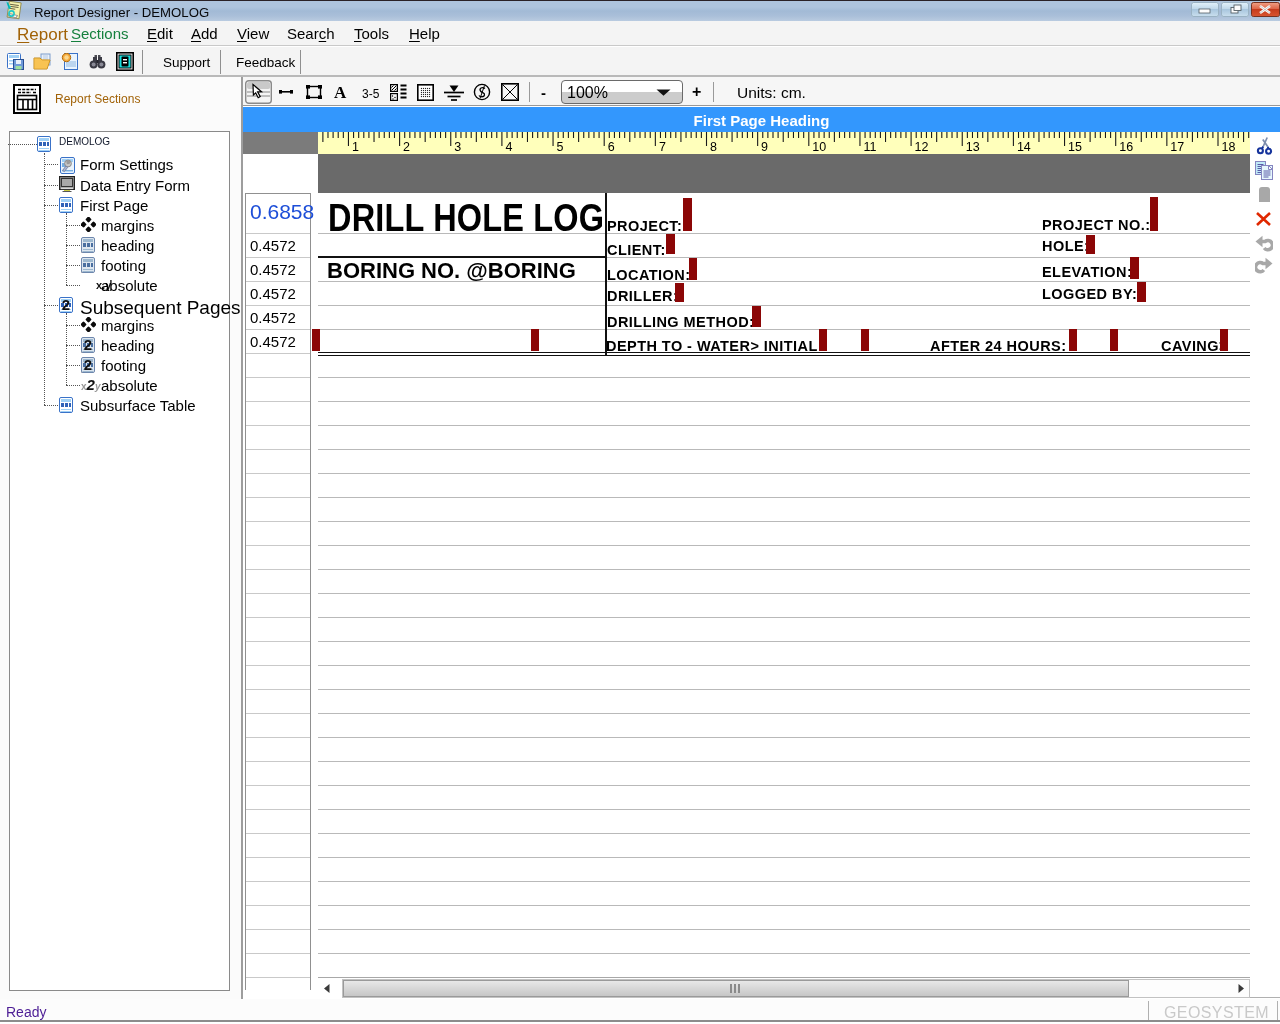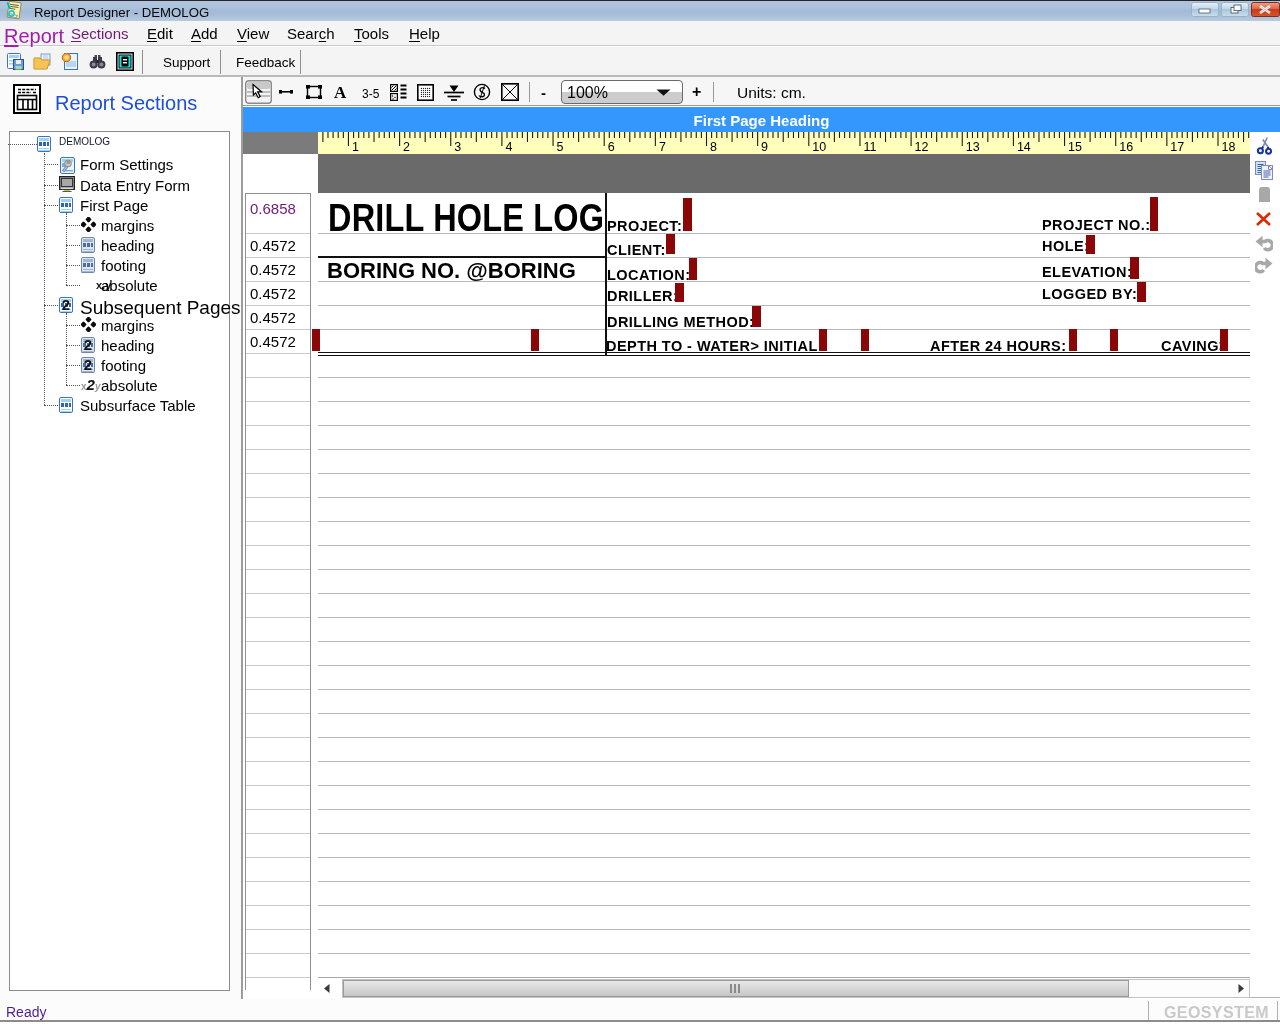--- a/index.html
+++ b/index.html
@@ -43,22 +43,22 @@
 <rect x="30.5" y="0.5" width="27" height="14" rx="2" fill="url(#wb)" stroke="#e8f4fb"></rect>
 <rect x="30.5" y="0.5" width="27" height="14" rx="2" fill="none" stroke="#5a7c96" stroke-opacity="0.55"></rect>
 <rect x="40" y="5.5" width="7" height="5.5" fill="#fdfdfd" stroke="#555f66" stroke-width="0.9"></rect>
 <rect x="43" y="3" width="7" height="5.5" fill="#fdfdfd" stroke="#555f66" stroke-width="0.9"></rect>
 <rect x="60.5" y="0.5" width="28" height="14" rx="2" fill="url(#cb)" stroke="#f0b29b"></rect>
 <rect x="60.5" y="0.5" width="28" height="14" rx="2" fill="none" stroke="#571103" stroke-opacity="0.8"></rect>
 <path d="M69 4 L79 11 M79 4 L69 11" stroke="#fdfdfd" stroke-width="2.6"></path>
 <path d="M69 4 L79 11 M79 4 L69 11" stroke="#4a4a4a" stroke-width="0.7" stroke-opacity="0.4"></path>
 </svg>
 <div class="abs" style="left:0;top:21px;width:1280px;height:25px;background:#f4f4f4;border-bottom:1px solid #c9c9c9"></div>
-<div class="abs" style="left:4px;top:25px;font-size:20px;color:#a21caf"><span class="u">R</span>eport</div>
-<div class="abs" style="left:71px;top:25px;font-size:15px;color:#701a75"><span class="u">S</span>ections</div>
+<div class="abs" style="left:17px;top:25px;font-size:17px;color:#a16207"><span class="u">R</span>eport</div>
+<div class="abs" style="left:71px;top:25px;font-size:15px;color:#15803d"><span class="u">S</span>ections</div>
 <div class="abs" style="left:147px;top:25px;font-size:15px;color:#000"><span class="u">E</span>dit</div>
 <div class="abs" style="left:191px;top:25px;font-size:15px;color:#000"><span class="u">A</span>dd</div>
 <div class="abs" style="left:237px;top:25px;font-size:15px;color:#000"><span class="u">V</span>iew</div>
 <div class="abs" style="left:287px;top:25px;font-size:15px;color:#000">Sear<span class="u">c</span>h</div>
 <div class="abs" style="left:354px;top:25px;font-size:15px;color:#000"><span class="u">T</span>ools</div>
 <div class="abs" style="left:409px;top:25px;font-size:15px;color:#000"><span class="u">H</span>elp</div>
 <div class="abs" style="left:0;top:47px;width:1280px;height:30px;background:#f4f4f4;border-bottom:2px solid #b9b9b9"></div>
 <svg class="abs" style="left:7px;top:53px" width="17" height="17" viewBox="0 0 17 17">
 <rect x="0.5" y="0.5" width="13" height="15" rx="1" fill="#fff" stroke="#3a72c8"></rect>
 <rect x="2" y="2" width="10" height="3" fill="#9fd0f6"></rect>
@@ -104,21 +104,21 @@
 <div class="abs" style="left:163px;top:55px;font-size:13.5px;color:#000">Support</div>
 <div class="abs" style="left:236px;top:55px;font-size:13.5px;color:#000">Feedback</div>
 <div class="abs" style="left:0;top:77px;width:242px;height:922px;background:#fbfbfb"></div>
 <div class="abs" style="left:241px;top:77px;width:2px;height:923px;background:#9d9d9d"></div>
 <svg class="abs" style="left:13px;top:84px" width="28" height="30" viewBox="0 0 28 30">
 <rect x="1" y="1" width="26" height="28" fill="#fff" stroke="#000" stroke-width="2"></rect>
 <path d="M5 5.5h18M5 8.5h13 M20 8.5h3" stroke="#000" stroke-width="1.6" stroke-dasharray="3 1.2"></path>
 <rect x="4.5" y="11.5" width="19" height="14" fill="none" stroke="#000" stroke-width="1.6"></rect>
 <path d="M4.5 15.5 h19 M10 15.5 v10 M15 15.5 v10 M19.5 15.5 v10" stroke="#000" stroke-width="1.6"></path>
   </svg>
-<div class="abs" style="left:55px;top:92px;font-size:20px;color:#1d4ed8">Report Sections</div>
+<div class="abs" style="left:55px;top:92px;font-size:12px;color:#a16207">Report Sections</div>
 <div class="abs" style="left:9px;top:131px;width:221px;height:860px;background:#fff;border:1px solid #8a8a8a"></div>
 <div class="abs" style="left:8px;top:144px;width:29px;height:1px;border-top:1px dotted #555"></div>
 <div class="abs" style="left:44px;top:153px;width:1px;height:252px;border-left:1px dotted #555"></div>
 <div class="abs" style="left:44px;top:164px;width:14px;height:1px;border-top:1px dotted #555"></div>
 <div class="abs" style="left:44px;top:185px;width:14px;height:1px;border-top:1px dotted #555"></div>
 <div class="abs" style="left:44px;top:205px;width:14px;height:1px;border-top:1px dotted #555"></div>
 <div class="abs" style="left:44px;top:305px;width:14px;height:1px;border-top:1px dotted #555"></div>
 <div class="abs" style="left:44px;top:405px;width:14px;height:1px;border-top:1px dotted #555"></div>
 <div class="abs" style="left:66px;top:213px;width:1px;height:72px;border-left:1px dotted #555"></div>
 <div class="abs" style="left:66px;top:313px;width:1px;height:72px;border-left:1px dotted #555"></div>
@@ -550,21 +550,21 @@
   </svg>
 <svg class="abs" style="left:1255px;top:235px" width="18" height="17" viewBox="0 0 18 17">
 <path d="M0.5 6.5 L7.5 0.8 L7.5 12.2 Z" fill="#a8a8a8"></path>
 <path d="M6 6.5 L10 6.5 A4.6 4.6 0 1 1 9.2 13" fill="none" stroke="#a8a8a8" stroke-width="3.6"></path>
   </svg>
 <svg class="abs" style="left:1255px;top:257px" width="18" height="17" viewBox="0 0 18 17">
 <path d="M17.5 6.5 L10.5 0.8 L10.5 12.2 Z" fill="#a8a8a8"></path>
 <path d="M12 6.5 L8 6.5 A4.6 4.6 0 1 0 8.8 13" fill="none" stroke="#a8a8a8" stroke-width="3.6"></path>
   </svg>
 <div class="abs" style="left:245px;top:193px;width:66px;height:797px;background:#fff;border-left:1px solid #909090;border-top:1px solid #909090;border-right:1px solid #909090"></div>
-<div class="abs" style="left:250px;top:200px;font-size:15px;color:#701a75">0.6858</div>
+<div class="abs" style="left:250px;top:200px;font-size:21px;color:#1d4ed8">0.6858</div>
 <div class="abs" style="left:250px;top:237px;font-size:15px;color:#000">0.4572</div>
 <div class="abs" style="left:250px;top:261px;font-size:15px;color:#000">0.4572</div>
 <div class="abs" style="left:250px;top:285px;font-size:15px;color:#000">0.4572</div>
 <div class="abs" style="left:250px;top:309px;font-size:15px;color:#000">0.4572</div>
 <div class="abs" style="left:250px;top:333px;font-size:15px;color:#000">0.4572</div>
 <div class="abs" style="left:246px;top:233.4px;width:64px;height:1px;background:#c9c9c9"></div>
 <div class="abs" style="left:246px;top:257.4px;width:64px;height:1px;background:#c9c9c9"></div>
 <div class="abs" style="left:246px;top:281.4px;width:64px;height:1px;background:#c9c9c9"></div>
 <div class="abs" style="left:246px;top:305.4px;width:64px;height:1px;background:#c9c9c9"></div>
 <div class="abs" style="left:246px;top:329.4px;width:64px;height:1px;background:#c9c9c9"></div>
@@ -670,13 +670,13 @@
     <path d="M1.5 1 L7 5.5 L1.5 10 Z" fill="#3a3a3a"></path>
   </svg>
 <div class="abs" style="left:730px;top:984px;width:1.5px;height:9px;background:#8a8a8a"></div>
 <div class="abs" style="left:734px;top:984px;width:1.5px;height:9px;background:#8a8a8a"></div>
 <div class="abs" style="left:738px;top:984px;width:1.5px;height:9px;background:#8a8a8a"></div>
 <div class="abs" style="left:0;top:999px;width:1280px;height:22px;background:#fcfcfc"></div>
 <div class="abs" style="left:6px;top:1004px;font-size:14px;color:#4c1d95">Ready</div>
 <div class="abs" style="left:1148px;top:1001px;width:1px;height:20px;background:#b0b0b0"></div>
 <div class="abs" style="left:1277px;top:1001px;width:1px;height:20px;background:#b0b0b0"></div>
 <div class="abs" style="left:1250px;top:997px;width:30px;height:1px;background:#b0b0b0"></div>
-<div class="abs" style="left:1164px;top:1003.5px;font-weight:bold;font-size:16px;color:#c9c9c9;letter-spacing:0.4px">GEOSYSTEM</div>
+<div class="abs" style="left:1164px;top:1003.5px;font-weight:normal;font-size:16px;color:#c9c9c9;letter-spacing:0.4px">GEOSYSTEM</div>
 <div class="abs" style="left:0;top:1020px;width:1280px;height:2px;background:#8c8c8c"></div>
 </body></html>

